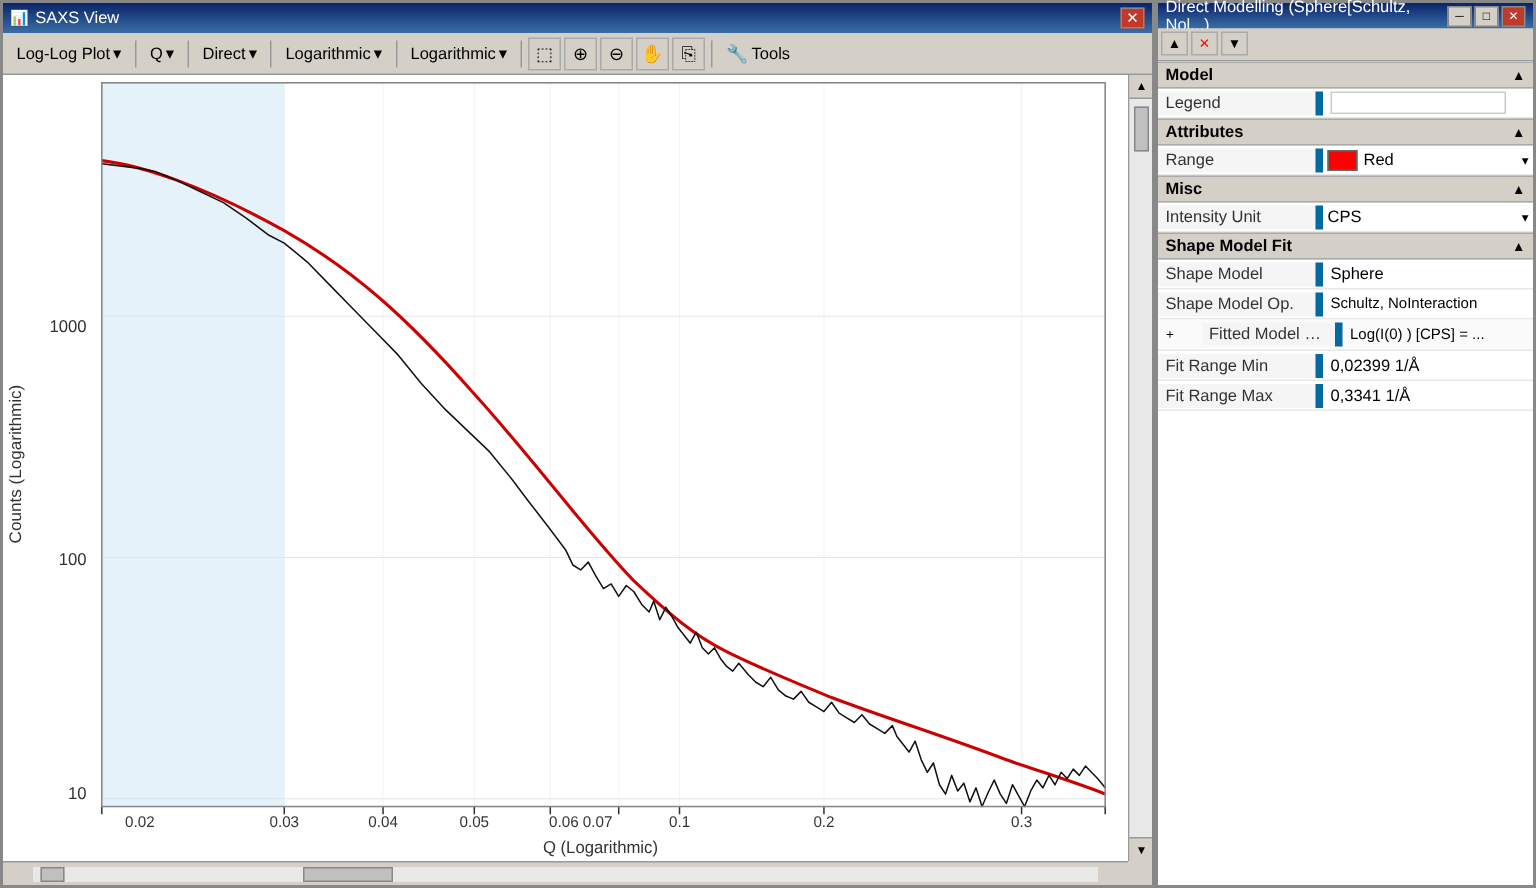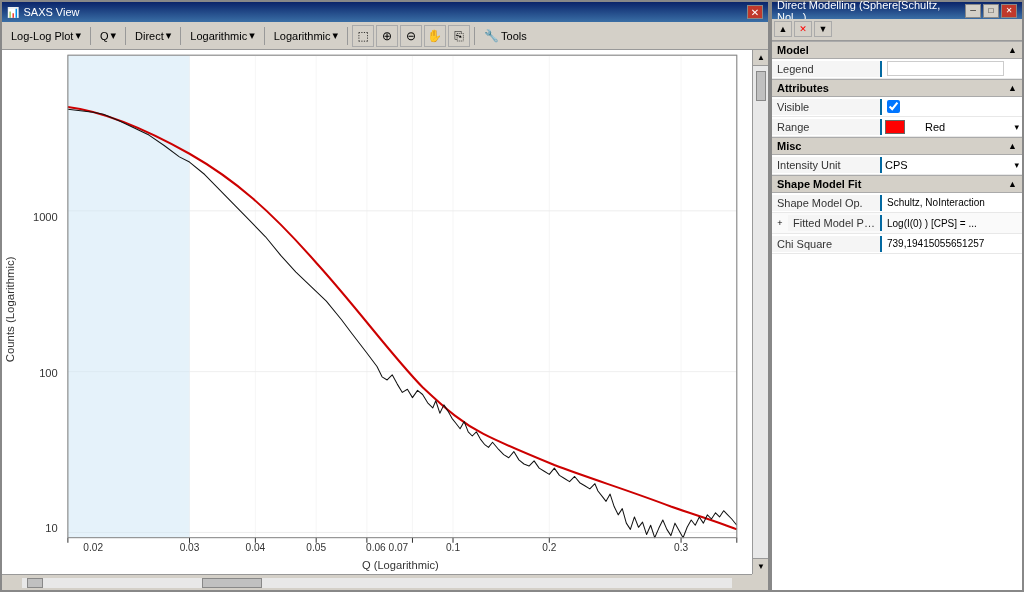--- a/index.html
+++ b/index.html
@@ -115,42 +115,42 @@
       align-items: center;
       border-bottom: 1px solid #e8e8e8;
       min-height: 20px;
     }
     .prop-label {
       flex: 0 0 110px;
       padding: 2px 5px;
       color: #333;
       font-size: 11px;
       background: #f5f5f5;
-      border-right: 2px solid #0369a1;
+      border-right: 5px solid #0369a1;
       overflow: hidden;
       text-overflow: ellipsis;
       white-space: nowrap;
     }
     .prop-value {
       flex: 1;
       padding: 2px 5px;
       font-size: 11px;
       overflow: hidden;
       text-overflow: ellipsis;
       white-space: nowrap;
     }
     .prop-value-checkbox {
       flex: 1;
       padding: 2px 5px;
       display: flex; align-items: center;
     }
     .prop-value-color {
       flex: 1;
       padding: 2px 3px;
-      display: flex; align-items: center; gap: 20px;
+      display: flex; align-items: center; gap: 4px;
     }
     .color-swatch {
       width: 20px; height: 14px;
       background: red;
       border: 1px solid #666;
     }
 
     .prop-expand-row {
       display: flex;
       align-items: center;
@@ -376,26 +376,20 @@
           <div class="prop-value">
             <input type="text" style="width: 90%; font-size: 10px; border: 1px solid rgb(204, 204, 204); padding: 1px;">
           </div>
         </div>
 
         <div class="prop-section-header">
           <span>Attributes</span>
           <span style="font-size:9px;">▲</span>
         </div>
         <div class="prop-row">
-          <div class="prop-label">Visible</div>
-          <div class="prop-value-checkbox">
-            <input type="checkbox" checked="" style="">
-          </div>
-        </div>
-        <div class="prop-row">
           <div class="prop-label">Range</div>
           <div class="prop-value-color">
             <div class="color-swatch"></div>
             <span>Red</span>
             <span style="margin-left:auto;font-size:9px;">▾</span>
           </div>
         </div>
 
         <div class="prop-section-header">
           <span>Misc</span>
@@ -407,30 +401,38 @@
             <span>CPS</span>
             <span style="margin-left:auto;font-size:9px;">▾</span>
           </div>
         </div>
 
         <div class="prop-section-header">
           <span>Shape Model Fit</span>
           <span style="font-size:9px;">▲</span>
         </div>
         <div class="prop-row">
+          <div class="prop-label">Shape Model</div>
+          <div class="prop-value">Sphere</div>
+        </div>
+        <div class="prop-row">
           <div class="prop-label">Shape Model Op.</div>
           <div class="prop-value" style="font-size:10px;">Schultz, NoInteraction</div>
         </div>
         <div class="prop-expand-row">
           <div class="expand-btn">+</div>
-          <div class="prop-label" style="flex:0 0 94px;">Fitted Model Par.</div>
+          <div class="prop-label" style="flex:0 0 94px;margin-left:13px;">Fitted Model Par.</div>
           <div class="prop-value" style="font-size:10px;">Log(I(0) ) [CPS] = ...</div>
         </div>
         <div class="prop-row">
-          <div class="prop-label">Chi Square</div>
-          <div class="prop-value" style="font-size:10px;">739,19415055651257</div>
+          <div class="prop-label">Fit Range Min</div>
+          <div class="prop-value">0,02399 1/Å</div>
+        </div>
+        <div class="prop-row">
+          <div class="prop-label">Fit Range Max</div>
+          <div class="prop-value">0,3341 1/Å</div>
         </div>
 
       </div>
     </div>
 
   </div>
 </div>
 
 </body></html>

